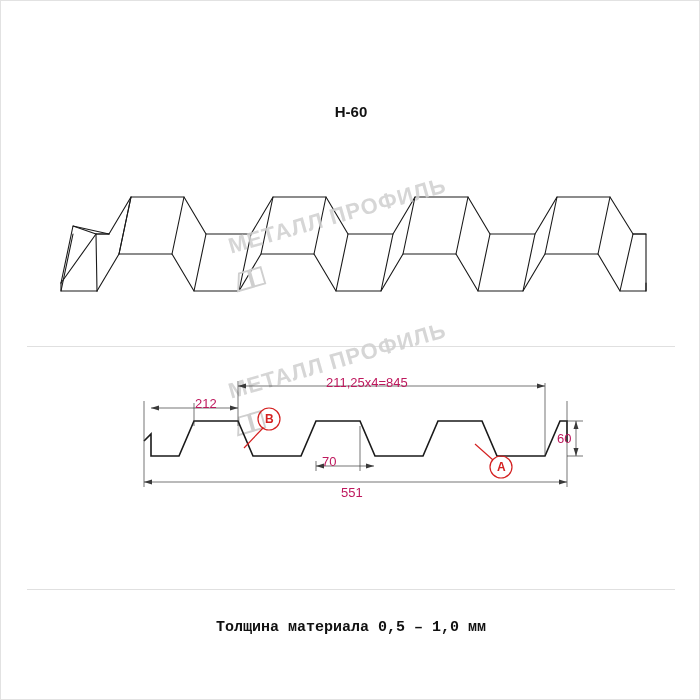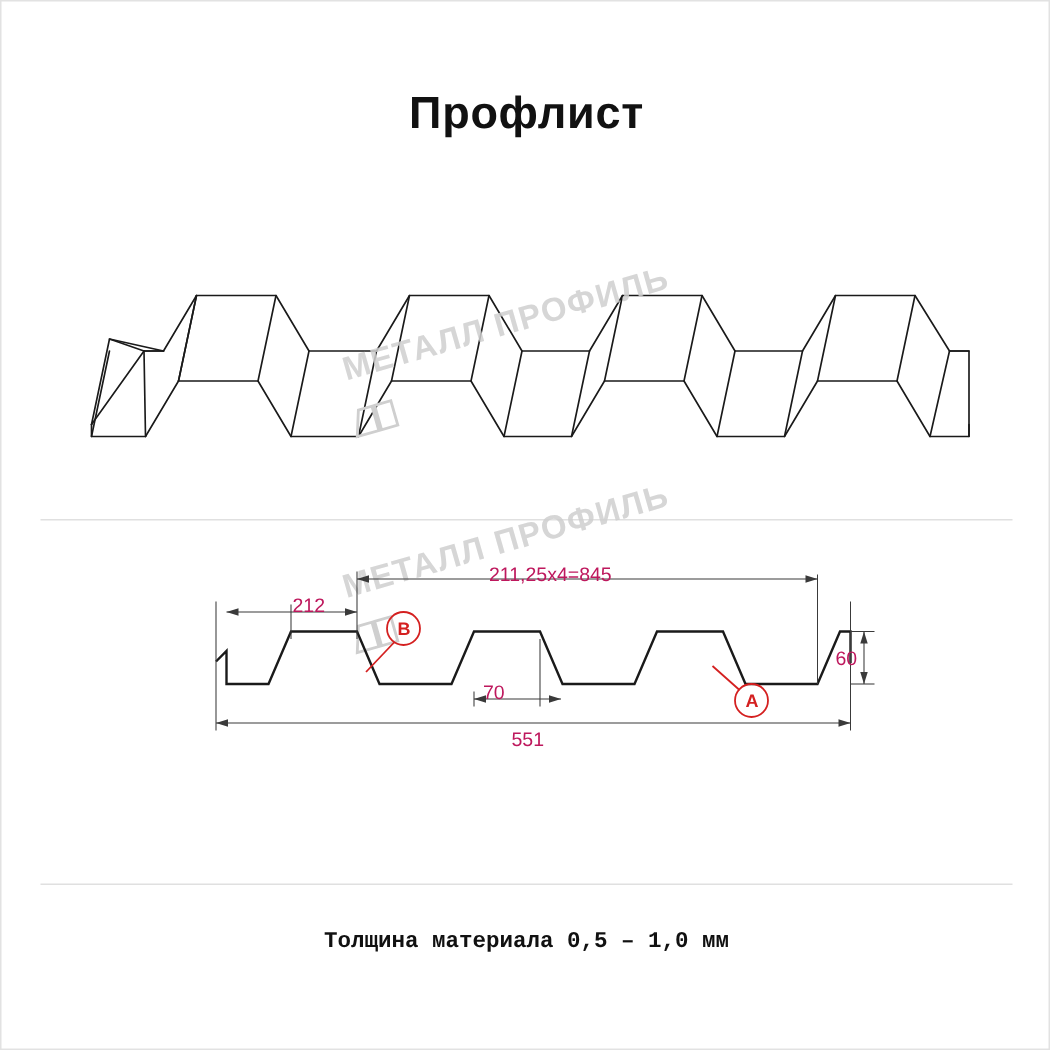--- a/index.html
+++ b/index.html
@@ -103,21 +103,21 @@
     font-size: 12px;
     font-weight: bold;
     color: #d42020;
   }
 </style>
 </head>
 <body>
 
 <div class="page">
 
-  <div class="title">Профлист</div>
+  <div class="subtitle">Н-60</div>
 
   <div class="divider" id="divider-top"></div>
 
   <svg class="svg-layer" viewBox="0 0 700 700">
     <g fill="none" stroke="#1a1a1a" stroke-width="1.1" stroke-linejoin="round" stroke-linecap="round">
 
       <path d="M60,282 L95,233 L108,233 L130,196 L183,196 L205,233 L250,233 L272,196 L325,196 L347,233 L392,233 L414,196 L467,196 L489,233 L534,233 L556,196 L609,196 L632,233 L645,233"></path>
 
       <path d="M60,282 L60,290 L96,290"></path>
       <path d="M96,290 L118,253 L171,253 L193,290 L238,290 L260,253 L313,253 L335,290 L380,290 L402,253 L455,253 L477,290 L522,290 L544,253 L597,253 L619,290 L645,290 L645,282"></path>

